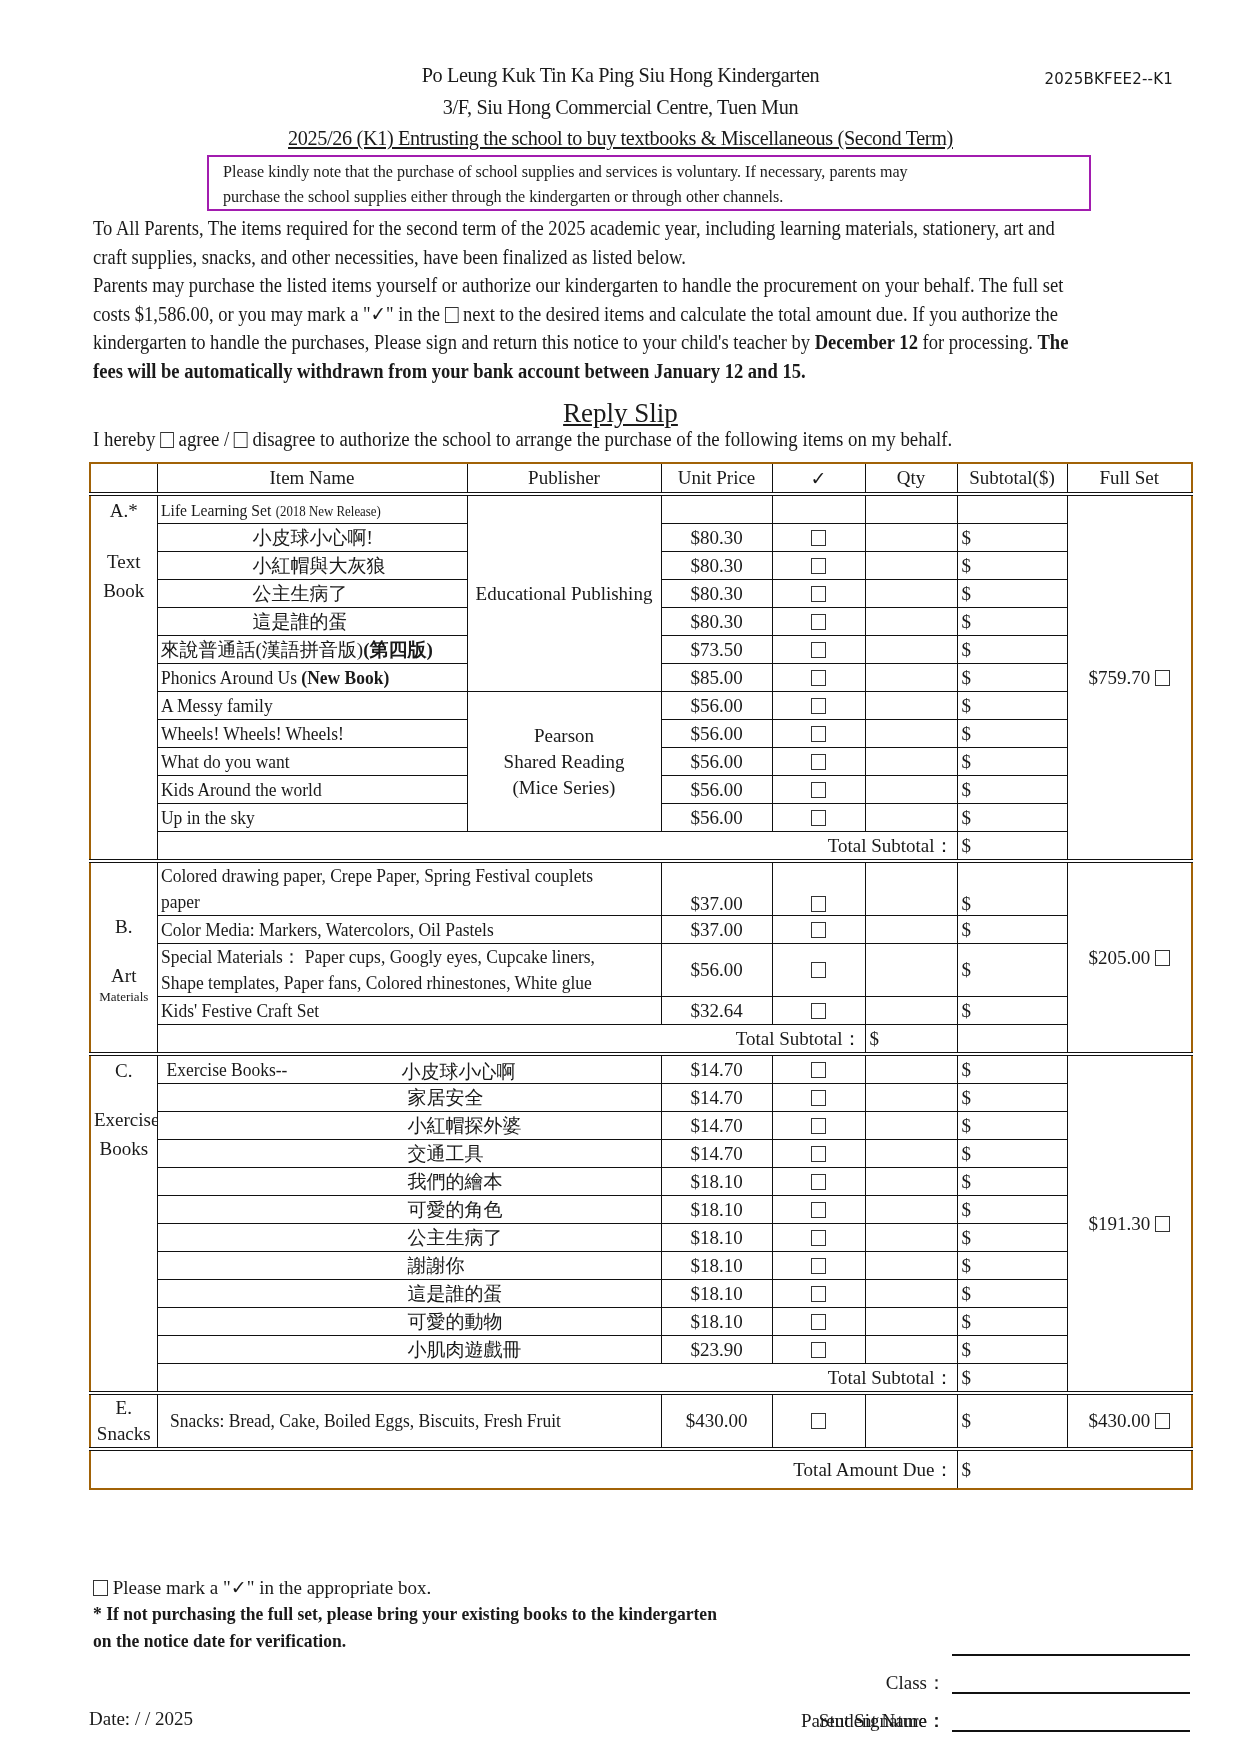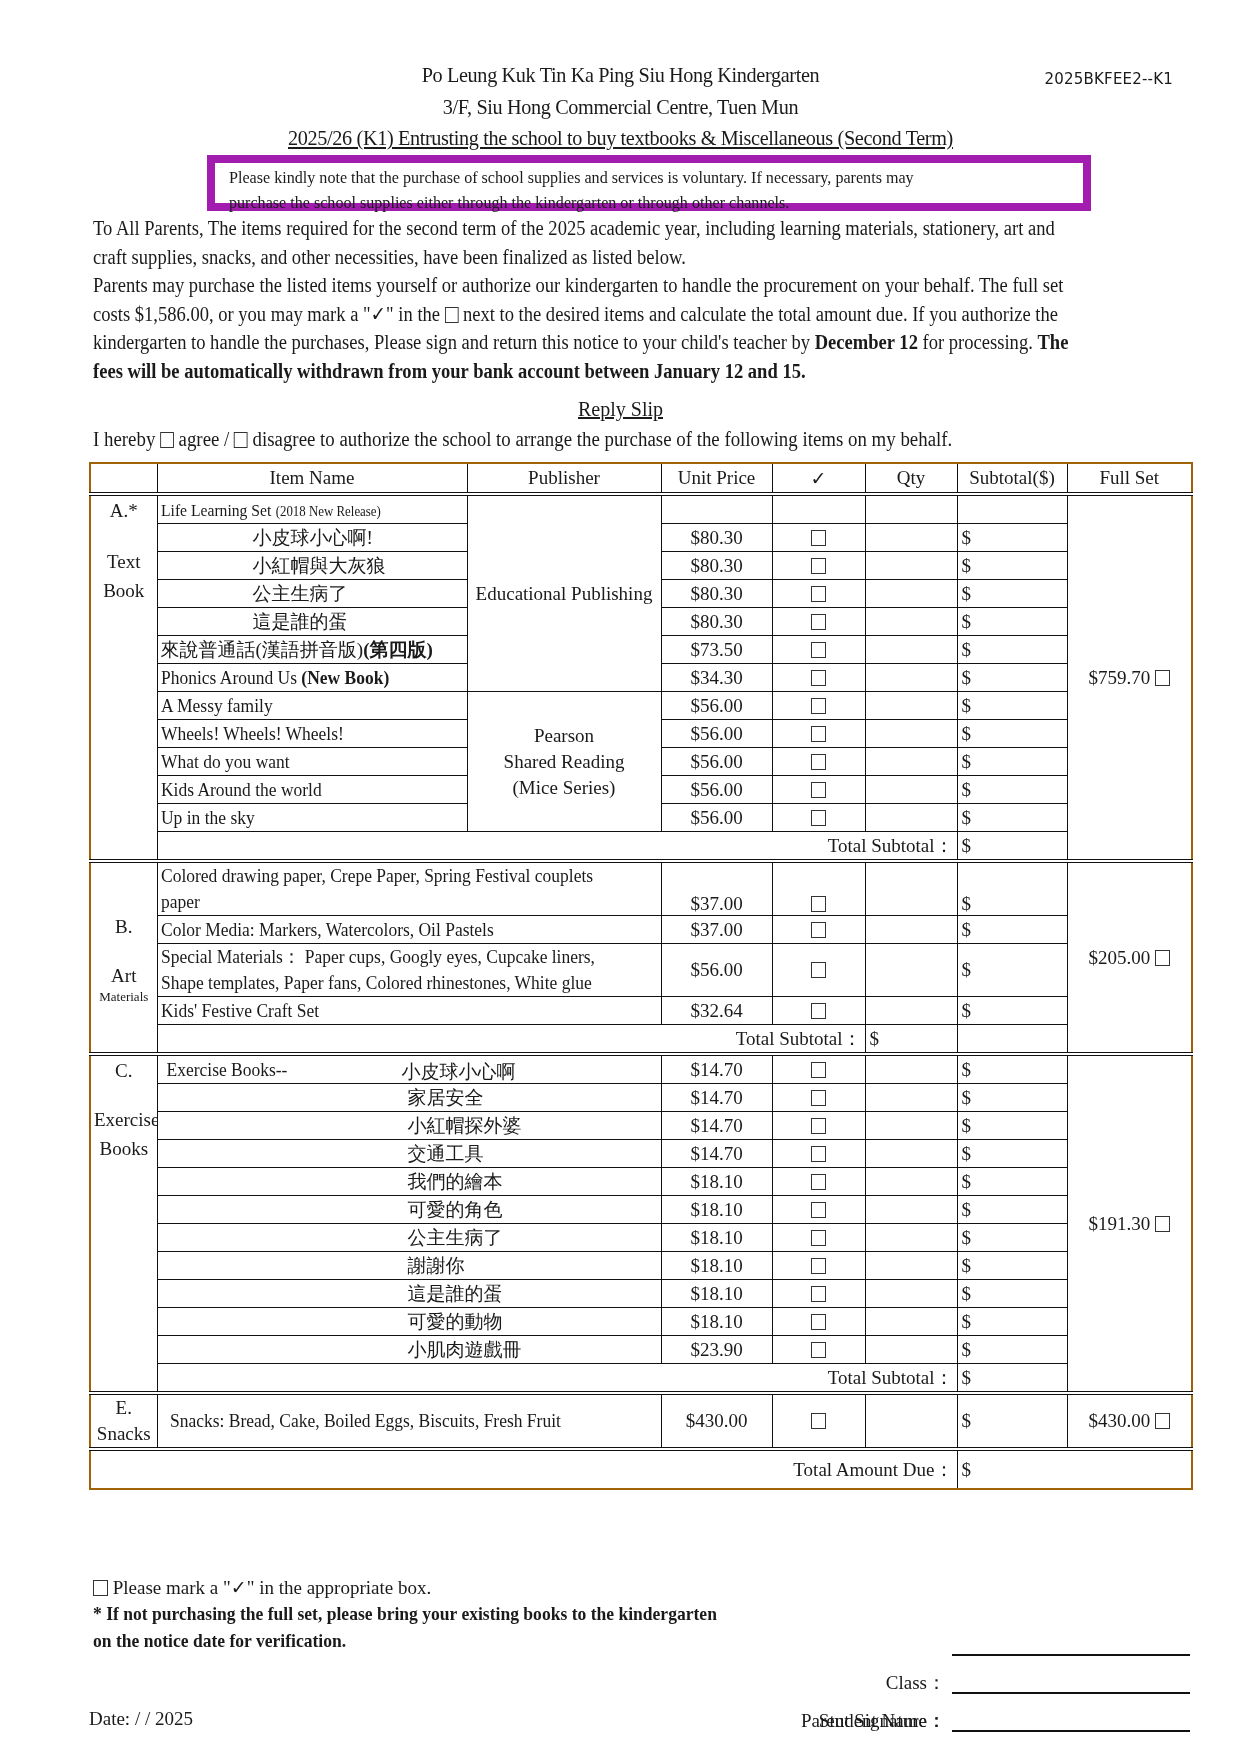--- a/index.html
+++ b/index.html
@@ -2,28 +2,28 @@
 <html><head>
 <meta charset="utf-8">
 <style>
   html, body { margin:0; padding:0; background:#ffffff; }
   body { width:1241px; height:1755px; position:relative; overflow:hidden;
          font-family:"Liberation Serif","DejaVu Serif",serif; color:#1a1a1a; }
   .abs { position:absolute; }
   .code { right:68px; top:70px; font-family:"DejaVu Sans","Liberation Sans",sans-serif; font-size:15px; letter-spacing:0.2px; }
   .hdr { left:0; width:1241px; text-align:center; font-size:22px; letter-spacing:-0.4px; transform:scaleX(0.92); transform-origin:center; }
   .hdr-title { text-decoration:underline; }
-  .notice { left:207px; top:155px; width:884px; height:56px; border:8px solid #a21caf; box-sizing:border-box;
+  .notice { left:207px; top:155px; width:884px; height:56px; border:2px solid #a21caf; box-sizing:border-box;
             font-size:17.5px; line-height:25px; padding:2px 14px; }
   .notice span { display:block; transform:scaleX(0.92); transform-origin:left; white-space:nowrap; }
   .para { left:93px; width:1100px; font-size:20.5px; line-height:28.5px; }
   .para .ln { display:block; white-space:nowrap; transform:scaleX(0.905); transform-origin:left; }
   .bold { font-weight:bold; }
   .chk { display:inline-block; width:15px; height:16px; border:1px solid #333; vertical-align:-2px; box-sizing:border-box; background:#fff; }
-  .reply { left:0; width:1241px; top:398px; text-align:center; font-size:20px; text-decoration:underline; }
+  .reply { left:0; width:1241px; top:398px; text-align:center; font-size:27px; text-decoration:underline; }
   .agree { left:93px; top:428px; font-size:20.5px; white-space:nowrap; transform:scaleX(0.92); transform-origin:left; }
 
   table.slip { position:absolute; left:89px; top:462px; width:1102px; border-collapse:collapse; table-layout:fixed;
                font-size:19px; border:2px solid #a16207; }
   table.slip td, table.slip th { border:1.6px solid #111; padding:0 3px; height:27px; font-weight:normal; white-space:nowrap; overflow:hidden; }
   table.slip th { text-align:center; height:28px; }
   .c { text-align:center; }
   .r { text-align:right; }
   .sect td.cat { text-align:center; vertical-align:top; white-space:normal; line-height:29px; }
   .dbl-top td { border-top:4px double #111 !important; }
@@ -152,21 +152,21 @@
     </tr>
     <tr>
       <td><span>來說普通話(漢語拼音版)</span><span class="bold">(第四版)</span></td>
       <td class="c">$73.50</td>
       <td class="cb"><span class="chk"></span></td>
       <td></td>
       <td class="money">$</td>
     </tr>
     <tr>
       <td><span class="sx"><span>Phonics Around Us </span><span class="bold">(New Book)</span></span></td>
-      <td class="c">$34.30</td>
+      <td class="c">$85.00</td>
       <td class="cb"><span class="chk"></span></td>
       <td></td>
       <td class="money">$</td>
     </tr>
     <tr>
       <td><span class="sx">A Messy family</span></td>
       <td class="c" rowspan="5" style="line-height:26px">
         <div>Pearson</div>
         <div>Shared Reading</div>
         <div>(Mice Series)</div>

